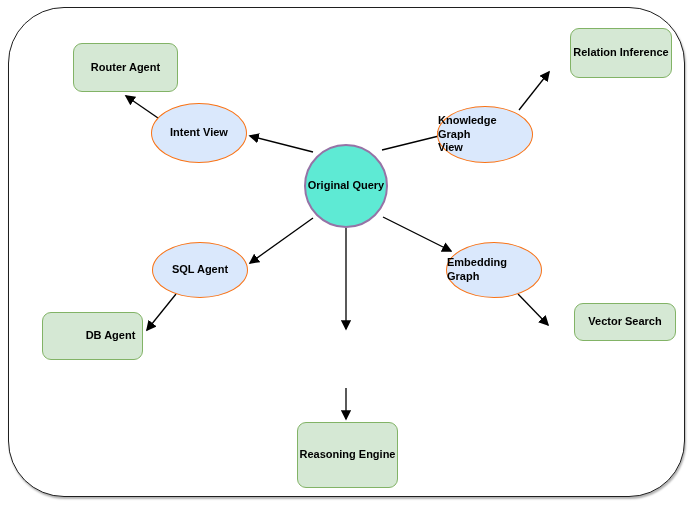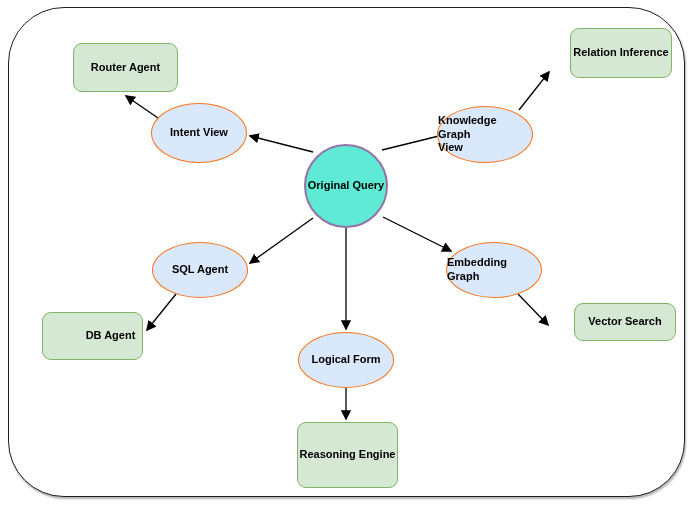--- a/index.html
+++ b/index.html
@@ -121,21 +121,18 @@
   </div>
 
   <div class="node ellipse" style="left:152px; top:242px; width:96px; height:56px;">
     <span>SQL Agent</span>
   </div>
 
   <div class="node ellipse" style="left:446px; top:242px; width:96px; height:56px;">
     <span>Embedding Graph</span>
   </div>
 
-  <div class="node ellipse" style="left:298px; top:332px; width:96px; height:56px;">
-    <span>Logical Form</span>
-  </div>
 
   <div class="node circle" style="left:304px; top:144px; width:84px; height:84px;">
     <span>Original Query</span>
   </div>
 
 </div>
 
 </body></html>

